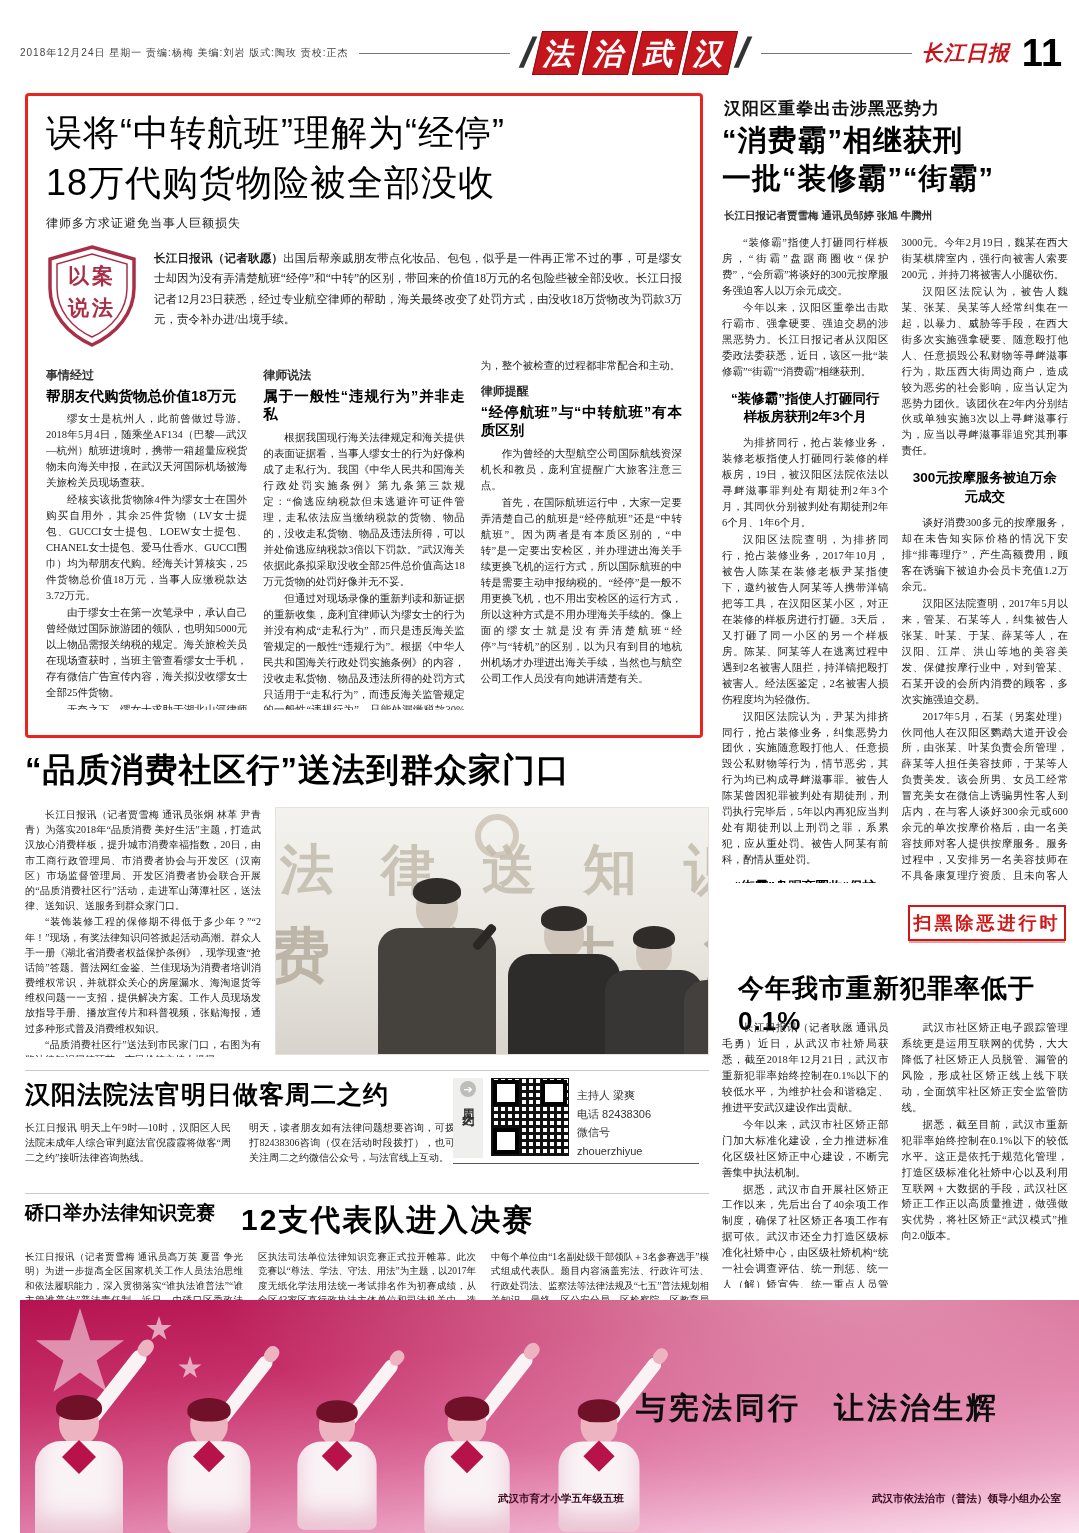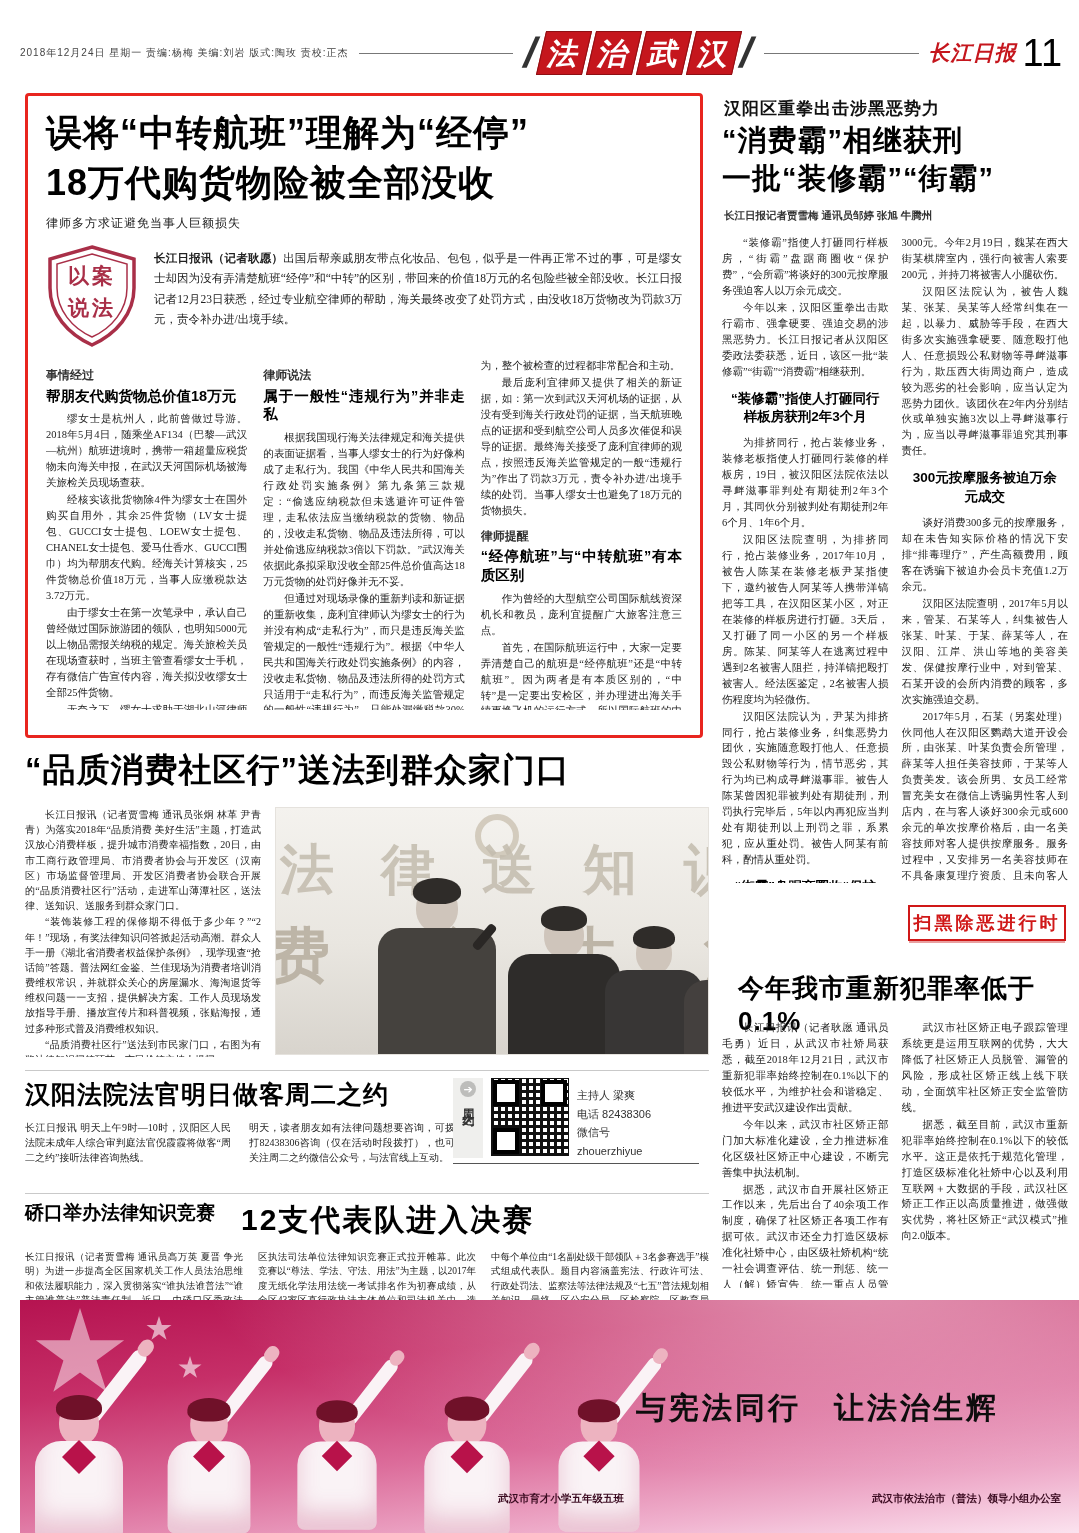--- a/index.html
+++ b/index.html
@@ -10,41 +10,41 @@
   
   .hdr{position:absolute;top:22px;left:20px;width:1042px;height:62px;display:flex;align-items:center}
   .dateline{font-size:10px;color:#444;white-space:nowrap;letter-spacing:1px}
   .hline{flex:1;border-top:1.5px solid #777;margin:0 10px;align-self:center}
   .mastwrap{display:flex;align-items:center}
   .slash{font-size:42px;font-weight:bold;color:#333;transform:skewX(-14deg);line-height:44px;margin:0 2px}
   .mast{display:flex;transform:skewX(-13deg)}
   .mast b{display:block;width:46px;height:44px;background:#c5161d;color:#fff;font-size:30px;
           line-height:44px;text-align:center;margin:0 2px;border:1px solid #8e0f13}
   .paperlogo{color:#c5161d;font-weight:bold;font-style:italic;font-size:21px;letter-spacing:1px;white-space:nowrap}
-  .pageno{font-size:38px;font-weight:normal;color:#000;margin-left:6px;line-height:1}
+  .pageno{font-size:38px;font-weight:bold;color:#000;margin-left:12px;line-height:1}
 
   
   .small{font-size:10.5px;line-height:1.52;text-align:justify;color:#222;
          font-family:"Liberation Serif",serif}
   .p{text-indent:2em;margin:0 0 1px}
   .p0{text-indent:0;margin:0 0 1px}
   .kicker{font-weight:bold;font-size:12px;color:#333;margin:8px 0 2px;text-indent:0;
           font-family:"Liberation Sans",sans-serif}
   .h{font-size:14.5px;font-weight:bold;line-height:1.3;margin:1px 0 6px;text-indent:0;color:#000;
      font-family:"Liberation Sans",sans-serif}
   .h2{font-size:13.5px;font-weight:bold;line-height:1.4;margin:10px 6px 8px;text-align:center;
       text-indent:0;color:#000;font-family:"Liberation Sans",sans-serif}
   .badge{display:block;margin:12px 2px 0;border:2px solid #d01818;color:#d01818;font-weight:bold;
          font-size:18px;text-align:center;padding:4px 0;letter-spacing:3px;text-indent:0;
          font-family:"Liberation Sans",sans-serif;background:#fff;box-shadow:0 3px 0 -1px #e9a0a0}
 
   
   .leadbox{position:absolute;top:93px;left:25px;width:678px;height:645px;border:3px solid #e8251f;
            border-radius:4px;background:#fff;padding:12px 18px;overflow:hidden}
-  .leadbox .hl{font-size:36px;font-weight:bold;line-height:1.38;color:#000;letter-spacing:1px}
+  .leadbox .hl{font-size:36px;font-weight:normal;line-height:1.38;color:#000;letter-spacing:1px}
   .leadbox .sub{font-size:12px;color:#222;margin-top:8px;letter-spacing:1px}
   .leadrow{display:flex;margin-top:12px;gap:16px;align-items:flex-start}
   .shield{position:relative;width:92px;height:104px;flex:0 0 92px}
   .shield svg{position:absolute;inset:0}
   .shield .st{position:absolute;top:16px;left:0;width:100%;text-align:center;color:#a92f48;
               font-weight:bold;font-size:21px;line-height:1.5;letter-spacing:3px}
   .leadtext{font-size:11.5px;line-height:1.75;text-align:justify;color:#222;
             font-family:"Liberation Serif",serif;padding-top:4px}
   .leadtext b{font-family:"Liberation Sans",sans-serif}
   .cols3{display:flex;gap:16px;margin-top:10px;height:352px;overflow:hidden}
@@ -184,21 +184,20 @@
         <p class="p" data-name="paragraph">无奈之下，缪女士求助于湖北山河律师事务所航空法律服务团队负责人庞利宜律师，希望得到专业法律帮助。</p>
       </div>
     <div data-name="lead-column-2">
         <p class="kicker" data-name="paragraph">律师说法</p>
         <p class="h" data-name="paragraph">属于一般性“违规行为”并非走私</p>
         <p class="p" data-name="paragraph">根据我国现行海关法律规定和海关提供的表面证据看，当事人缪女士的行为好像构成了走私行为。我国《中华人民共和国海关行政处罚实施条例》第九条第三款规定：“偷逃应纳税款但未逃避许可证件管理，走私依法应当缴纳税款的货物、物品的，没收走私货物、物品及违法所得，可以并处偷逃应纳税款3倍以下罚款。”武汉海关依据此条拟采取没收全部25件总价值高达18万元货物的处罚好像并无不妥。</p>
         <p class="p" data-name="paragraph">但通过对现场录像的重新判读和新证据的重新收集，庞利宜律师认为缪女士的行为并没有构成“走私行为”，而只是违反海关监管规定的一般性“违规行为”。根据《中华人民共和国海关行政处罚实施条例》的内容，没收走私货物、物品及违法所得的处罚方式只适用于“走私行为”，而违反海关监管规定的一般性“违规行为”，只能处漏缴税款30%以上3倍以下的罚款才是适当的。</p>
       </div>
     <div data-name="lead-column-3">
         <p class="p0" data-name="paragraph">为，整个被检查的过程都非常配合和主动。</p>
-        <p class="p" data-name="paragraph">最后庞利宜律师又提供了相关的新证据，如：第一次到武汉天河机场的证据，从没有受到海关行政处罚的证据，当天航班晚点的证据和受到航空公司人员多次催促和误导的证据。最终海关接受了庞利宜律师的观点，按照违反海关监管规定的一般“违规行为”作出了罚款3万元，责令补办进/出境手续的处罚。当事人缪女士也避免了18万元的货物损失。</p>
         <p class="kicker" data-name="paragraph">律师提醒</p>
         <p class="h" data-name="paragraph">“经停航班”与“中转航班”有本质区别</p>
         <p class="p" data-name="paragraph">作为曾经的大型航空公司国际航线资深机长和教员，庞利宜提醒广大旅客注意三点。</p>
         <p class="p" data-name="paragraph">首先，在国际航班运行中，大家一定要弄清楚自己的航班是“经停航班”还是“中转航班”。因为两者是有本质区别的，“中转”是一定要出安检区，并办理进出海关手续更换飞机的运行方式，所以国际航班的中转是需要主动申报纳税的。“经停”是一般不用更换飞机，也不用出安检区的运行方式，所以这种方式是不用办理海关手续的。像上面的缪女士就是没有弄清楚航班“经停”与“转机”的区别，以为只有到目的地杭州机场才办理进出海关手续，当然也与航空公司工作人员没有向她讲清楚有关。</p>
       </div>
   </div>
 </section>
 
 <section class="rcol" data-name="right-column">
   <div class="rc-kicker" data-name="hanyang-kicker">汉阳区重拳出击涉黑恶势力</div>

